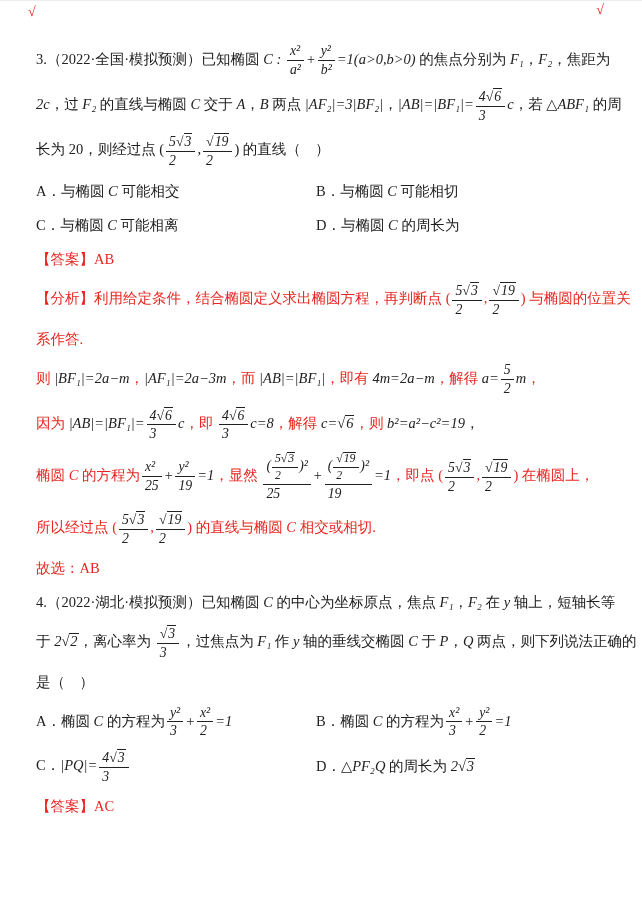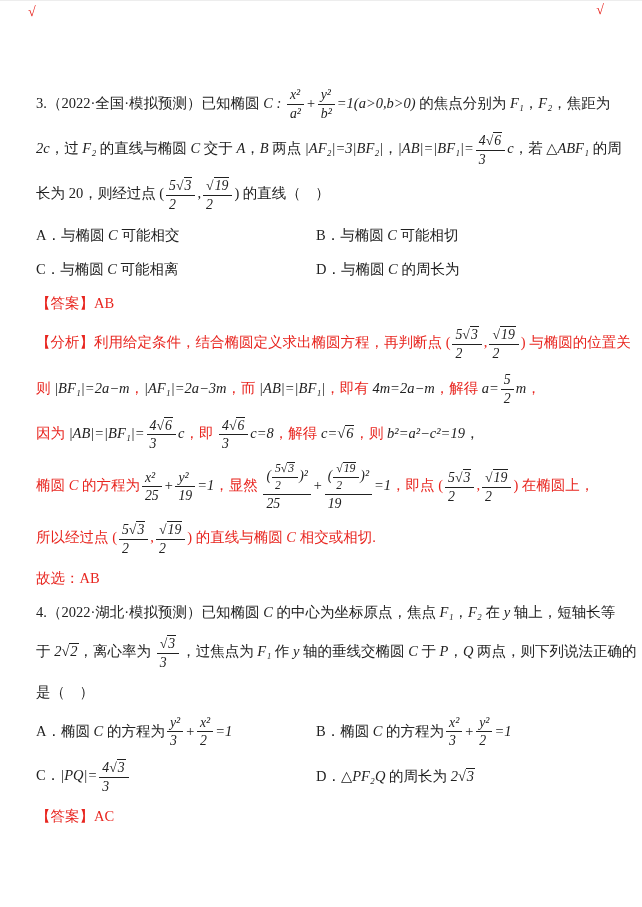--- a/index.html
+++ b/index.html
@@ -8,21 +8,20 @@
     background:#ffffff;
     font-family:"Liberation Serif","DejaVu Serif",serif;
     font-size:14.5px;
     color:#212121;
     position:relative;
     overflow:hidden;
     border-top:1px solid #ededed;
   }
   .doc{
     padding:42px 6px 0 36px;
-    margin-top:44px;
   }
   .line{
     margin:0 0 10px 0;
     line-height:1.65;
     white-space:nowrap;
   }
   .run{display:inline;}
   .red{color:#e8251f;font-family:Liberation Serif, serif;}
   .mi{font-style:italic;}
   
@@ -62,20 +61,21 @@
 <span class="checkmark tr">√</span>
 
 <div class="doc">
     <div class="line"><span class="run">3.（2022·全国·模拟预测）已知椭圆 </span><span class="run mi">C</span><span class="run mi"> : </span><span class="frac"><span class="num"><span class="run mi">x²</span></span><span class="den"><span class="run mi">a²</span></span></span><span class="run mi">+</span><span class="frac"><span class="num"><span class="run mi">y²</span></span><span class="den"><span class="run mi">b²</span></span></span><span class="run mi">=1</span><span class="run mi">(a&gt;0,b&gt;0)</span><span class="run"> 的焦点分别为 </span><span class="run mi">F₁</span><span class="run">，</span><span class="run mi">F₂</span><span class="run">，焦距为</span></div>
     <div class="line"><span class="run mi">2c</span><span class="run">，过 </span><span class="run mi">F₂</span><span class="run"> 的直线与椭圆 </span><span class="run mi">C</span><span class="run"> 交于 </span><span class="run mi">A</span><span class="run">，</span><span class="run mi">B</span><span class="run"> 两点 </span><span class="run mi">|AF₂|=3|BF₂|</span><span class="run">，</span><span class="run mi">|AB|=|BF₁|=</span><span class="frac"><span class="num"><span class="run mi">4</span><span class="sqrt"><span class="rsign">√</span><span class="rad"><span class="run mi">6</span></span></span></span><span class="den"><span class="run mi">3</span></span></span><span class="run mi">c</span><span class="run">，若 </span><span class="run mi">△ABF₁</span><span class="run"> 的周</span></div>
     <div class="line"><span class="run">长为 20，则经过点 (</span><span class="frac"><span class="num"><span class="run mi">5</span><span class="sqrt"><span class="rsign">√</span><span class="rad"><span class="run mi">3</span></span></span></span><span class="den"><span class="run mi">2</span></span></span><span class="run">,</span><span class="frac"><span class="num"><span class="sqrt"><span class="rsign">√</span><span class="rad"><span class="run mi">19</span></span></span></span><span class="den"><span class="run mi">2</span></span></span><span class="run">) 的直线（　）</span></div>
     <div class="line optrow"><span class="cell left"><span class="run">A．与椭圆 </span><span class="run mi">C</span><span class="run"> 可能相交</span></span><span class="cell"><span class="run">B．与椭圆 </span><span class="run mi">C</span><span class="run"> 可能相切</span></span></div>
     <div class="line optrow"><span class="cell left"><span class="run">C．与椭圆 </span><span class="run mi">C</span><span class="run"> 可能相离</span></span><span class="cell"><span class="run">D．与椭圆 </span><span class="run mi">C</span><span class="run"> 的周长为</span></span></div>
     <div class="line"><span class="run red">【答案】AB</span></div>
     <div class="line"><span class="run red">【分析】利用给定条件，结合椭圆定义求出椭圆方程，再判断点 (</span><span class="frac"><span class="num"><span class="run mi">5</span><span class="sqrt"><span class="rsign">√</span><span class="rad"><span class="run mi">3</span></span></span></span><span class="den"><span class="run mi">2</span></span></span><span class="run red">,</span><span class="frac"><span class="num"><span class="sqrt"><span class="rsign">√</span><span class="rad"><span class="run mi">19</span></span></span></span><span class="den"><span class="run mi">2</span></span></span><span class="run red">) 与椭圆的位置关</span></div>
+    <div class="line"><span class="run red">系作答.</span></div>
     <div class="line"><span class="run red">则 </span><span class="run mi">|BF₁|=2a−m</span><span class="run red">，</span><span class="run mi">|AF₁|=2a−3m</span><span class="run red">，而 </span><span class="run mi">|AB|=|BF₁|</span><span class="run red">，即有 </span><span class="run mi">4m=2a−m</span><span class="run red">，解得 </span><span class="run mi">a=</span><span class="frac"><span class="num"><span class="run mi">5</span></span><span class="den"><span class="run mi">2</span></span></span><span class="run mi">m</span><span class="run red">，</span></div>
     <div class="line"><span class="run red">因为 </span><span class="run mi">|AB|=|BF₁|=</span><span class="frac"><span class="num"><span class="run mi">4</span><span class="sqrt"><span class="rsign">√</span><span class="rad"><span class="run mi">6</span></span></span></span><span class="den"><span class="run mi">3</span></span></span><span class="run mi">c</span><span class="run red">，即 </span><span class="frac"><span class="num"><span class="run mi">4</span><span class="sqrt"><span class="rsign">√</span><span class="rad"><span class="run mi">6</span></span></span></span><span class="den"><span class="run mi">3</span></span></span><span class="run mi">c=8</span><span class="run red">，解得 </span><span class="run mi">c=</span><span class="sqrt"><span class="rsign">√</span><span class="rad"><span class="run mi">6</span></span></span><span class="run red">，则 </span><span class="run mi">b²=a²−c²=19</span><span class="run">，</span></div>
     <div class="line"><span class="run red">椭圆 </span><span class="run red mi">C</span><span class="run red"> 的方程为</span><span class="frac"><span class="num"><span class="run mi">x²</span></span><span class="den"><span class="run mi">25</span></span></span><span class="run mi">+</span><span class="frac"><span class="num"><span class="run mi">y²</span></span><span class="den"><span class="run mi">19</span></span></span><span class="run mi">=1</span><span class="run red">，显然 </span><span class="frac"><span class="num"><span class="run mi">(</span><span class="frac"><span class="num"><span class="run mi">5</span><span class="sqrt"><span class="rsign">√</span><span class="rad"><span class="run mi">3</span></span></span></span><span class="den"><span class="run mi">2</span></span></span><span class="run mi">)²</span></span><span class="den"><span class="run mi">25</span></span></span><span class="run mi">+</span><span class="frac"><span class="num"><span class="run mi">(</span><span class="frac"><span class="num"><span class="sqrt"><span class="rsign">√</span><span class="rad"><span class="run mi">19</span></span></span></span><span class="den"><span class="run mi">2</span></span></span><span class="run mi">)²</span></span><span class="den"><span class="run mi">19</span></span></span><span class="run mi">=1</span><span class="run red">，即点 (</span><span class="frac"><span class="num"><span class="run mi">5</span><span class="sqrt"><span class="rsign">√</span><span class="rad"><span class="run mi">3</span></span></span></span><span class="den"><span class="run mi">2</span></span></span><span class="run red">,</span><span class="frac"><span class="num"><span class="sqrt"><span class="rsign">√</span><span class="rad"><span class="run mi">19</span></span></span></span><span class="den"><span class="run mi">2</span></span></span><span class="run red">) 在椭圆上，</span></div>
     <div class="line"><span class="run red">所以经过点 (</span><span class="frac"><span class="num"><span class="run mi">5</span><span class="sqrt"><span class="rsign">√</span><span class="rad"><span class="run mi">3</span></span></span></span><span class="den"><span class="run mi">2</span></span></span><span class="run red">,</span><span class="frac"><span class="num"><span class="sqrt"><span class="rsign">√</span><span class="rad"><span class="run mi">19</span></span></span></span><span class="den"><span class="run mi">2</span></span></span><span class="run red">) 的直线与椭圆 </span><span class="run red mi">C</span><span class="run red"> 相交或相切.</span></div>
     <div class="line"><span class="run red">故选：AB</span></div>
     <div class="line"><span class="run">4.（2022·湖北·模拟预测）已知椭圆 </span><span class="run mi">C</span><span class="run"> 的中心为坐标原点，焦点 </span><span class="run mi">F₁</span><span class="run">，</span><span class="run mi">F₂</span><span class="run"> 在 </span><span class="run mi">y</span><span class="run"> 轴上，短轴长等</span></div>
     <div class="line"><span class="run">于 </span><span class="run mi">2</span><span class="sqrt"><span class="rsign">√</span><span class="rad"><span class="run mi">2</span></span></span><span class="run">，离心率为 </span><span class="frac"><span class="num"><span class="sqrt"><span class="rsign">√</span><span class="rad"><span class="run mi">3</span></span></span></span><span class="den"><span class="run mi">3</span></span></span><span class="run">，过焦点为 </span><span class="run mi">F₁</span><span class="run"> 作 </span><span class="run mi">y</span><span class="run"> 轴的垂线交椭圆 </span><span class="run mi">C</span><span class="run"> 于 </span><span class="run mi">P</span><span class="run">，</span><span class="run mi">Q</span><span class="run"> 两点，则下列说法正确的</span></div>
     <div class="line"><span class="run">是（　）</span></div>
     <div class="line optrow"><span class="cell left"><span class="run">A．椭圆 </span><span class="run mi">C</span><span class="run"> 的方程为</span><span class="frac"><span class="num"><span class="run mi">y²</span></span><span class="den"><span class="run mi">3</span></span></span><span class="run mi">+</span><span class="frac"><span class="num"><span class="run mi">x²</span></span><span class="den"><span class="run mi">2</span></span></span><span class="run mi">=1</span></span><span class="cell"><span class="run">B．椭圆 </span><span class="run mi">C</span><span class="run"> 的方程为</span><span class="frac"><span class="num"><span class="run mi">x²</span></span><span class="den"><span class="run mi">3</span></span></span><span class="run mi">+</span><span class="frac"><span class="num"><span class="run mi">y²</span></span><span class="den"><span class="run mi">2</span></span></span><span class="run mi">=1</span></span></div>
     <div class="line optrow"><span class="cell left"><span class="run">C．</span><span class="run mi">|PQ|=</span><span class="frac"><span class="num"><span class="run mi">4</span><span class="sqrt"><span class="rsign">√</span><span class="rad"><span class="run mi">3</span></span></span></span><span class="den"><span class="run mi">3</span></span></span></span><span class="cell"><span class="run">D．</span><span class="run mi">△PF₂Q</span><span class="run"> 的周长为 </span><span class="run mi">2</span><span class="sqrt"><span class="rsign">√</span><span class="rad"><span class="run mi">3</span></span></span></span></div>

